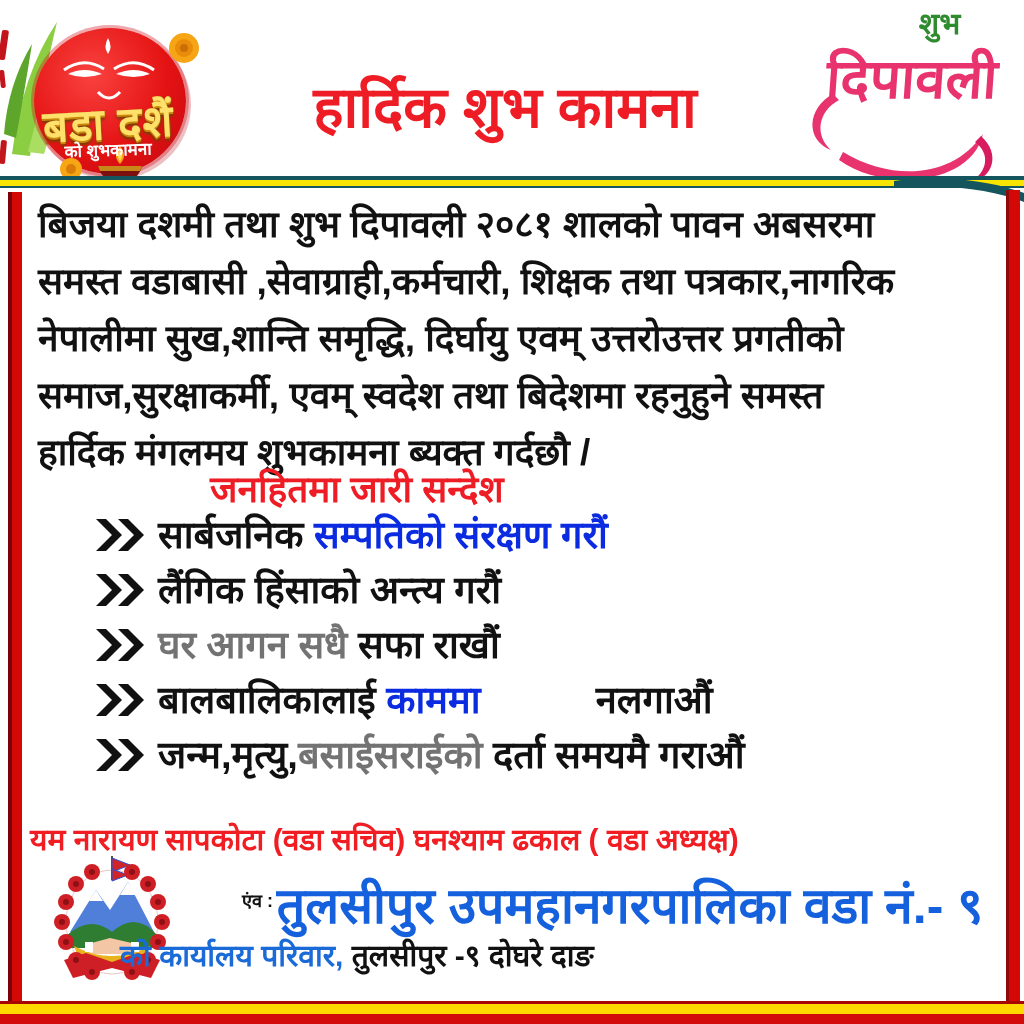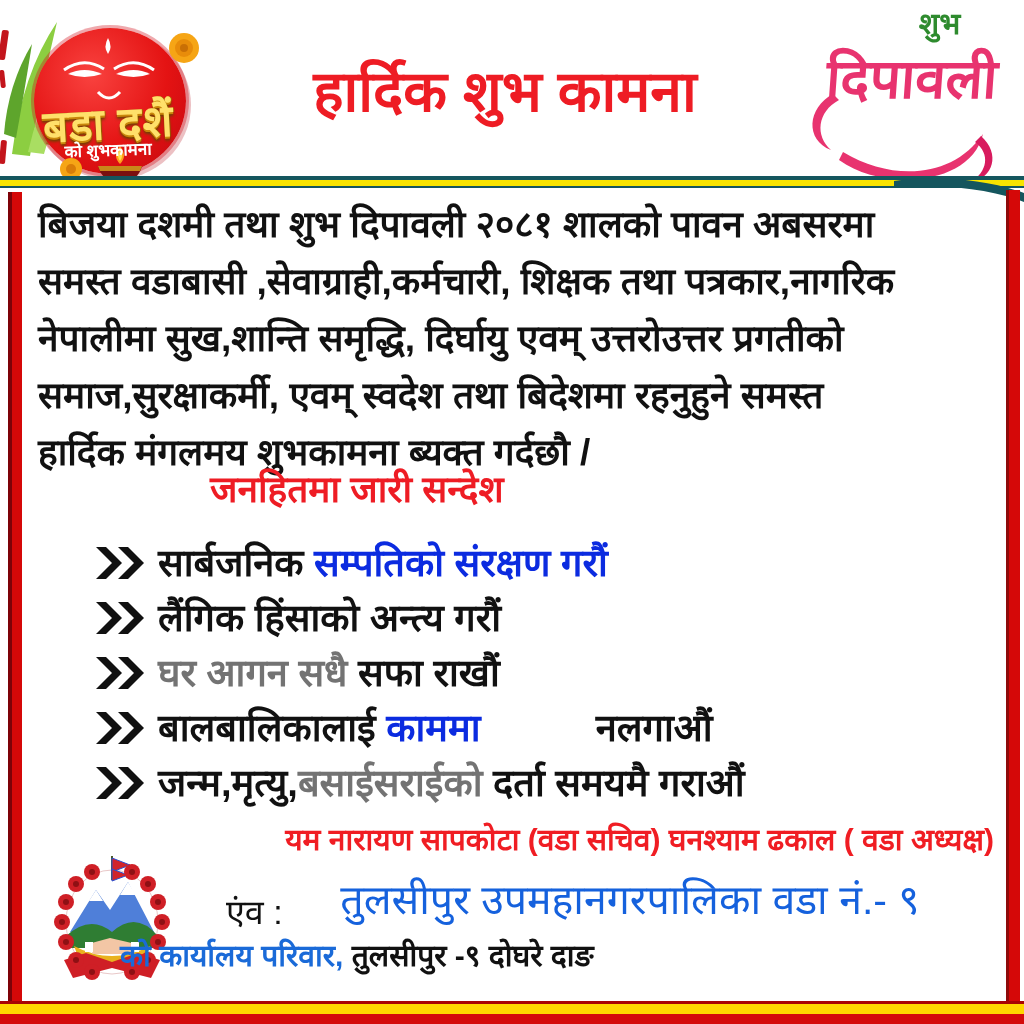--- a/index.html
+++ b/index.html
@@ -11,21 +11,21 @@
   .badge-circle{position:absolute;left:26px;top:22px;width:152px;height:146px;border-radius:50%;
     background:radial-gradient(circle at 38% 32%, #f9423f 0%, #e41313 55%, #c00710 100%);
     box-shadow:0 0 0 3px rgba(210,10,20,.35), 3px 4px 0 2px rgba(180,5,15,.25);}
   .badge-gold{position:absolute;left:0;top:86px;width:200px;text-align:center;
     font-size:44px;font-weight:900;color:#ffe06a;letter-spacing:1px;transform:rotate(-3deg);
     text-shadow:0 2px 0 #c8860b,0 4px 3px #6d4300,1px 0 0 #a66a00;}
   .badge-sub{position:absolute;left:0;top:132px;width:200px;text-align:center;
     font-size:17px;font-weight:700;color:#fff;transform:rotate(-2deg);}
   .brush{position:absolute;background:#c3151c;border-radius:2px;}
   
-  .main-title{position:absolute;left:200px;top:50px;width:610px;text-align:center;white-space:nowrap;
+  .main-title{position:absolute;left:200px;top:66px;width:610px;text-align:center;white-space:nowrap;
     font-size:57px;font-weight:800;color:#ee1c24;}
   
   .dipa{position:absolute;left:803px;top:2px;width:218px;height:182px;text-align:center;}
   .dipa-top{position:relative;margin-left:55px;font-size:30px;font-weight:700;color:#2e8b2e;}
   .dipa-main{position:relative;font-size:55px;font-weight:800;color:#e8336f;margin-top:-4px;transform:skewX(-4deg);}
   .dipa-swoosh{position:absolute;left:0;top:92px;}
 
   
   .divider{position:absolute;left:0;top:176px;width:1024px;height:14px;}
   .div-teal1{position:absolute;left:0;top:0;width:1024px;height:4px;background:#15565e;}
@@ -41,34 +41,34 @@
   .strip-line{position:absolute;left:0;top:1001px;width:1024px;height:3px;background:#a80404;}
   .strip-yellow{position:absolute;left:0;top:1004px;width:1024px;height:10px;background:#ffd800;}
   .strip-red{position:absolute;left:0;top:1014px;width:1024px;height:10px;background:#d40b0b;}
 
   
   .para{position:absolute;left:38px;top:196px;width:952px;}
   .para-line{white-space:nowrap;font-size:37px;line-height:57px;font-weight:700;color:#111;}
 
   
   .msg-heading{position:absolute;left:210px;top:462px;font-size:37px;font-weight:800;color:#ee1c24;white-space:nowrap;}
-  .msg-list{position:absolute;left:92px;top:536px;width:900px;}
+  .msg-list{position:absolute;left:92px;top:508px;width:900px;}
   .msg-row{position:relative;height:55px;white-space:nowrap;font-size:38px;line-height:55px;font-weight:800;}
   .chevron{display:inline-block;vertical-align:middle;margin-right:14px;margin-top:-6px;}
   .part-black{color:#111;}
   .part-blue{color:#0b2be0;}
   .part-red{color:#737373;}
 
   
-  .names-line{position:absolute;left:30px;top:818px;width:964px;text-align:right;white-space:nowrap;
+  .names-line{position:absolute;left:30px;top:818px;width:964px;text-align:left;white-space:nowrap;
     font-size:30px;font-weight:800;color:#f01d23;}
   .emblem{position:absolute;left:52px;top:854px;}
-  .amp-label{position:absolute;left:226px;top:888px;font-size:34px;font-weight:400;color:#111;}
+  .amp-label{position:absolute;left:242px;top:888px;font-size:18px;font-weight:700;color:#111;}
   .org-line{position:absolute;left:270px;top:870px;width:720px;text-align:center;white-space:nowrap;
-    font-size:41px;font-weight:400;color:#1561dd;}
+    font-size:50px;font-weight:700;color:#1561dd;}
   .closing-line{position:absolute;left:120px;top:934px;width:800px;white-space:nowrap;
     font-size:30px;font-weight:800;}
   .closing-blue{color:#1a6ad8;}
   .closing-black{color:#111;}
 </style>
 </head>
 <body>
 
 <div id="poster">
 

